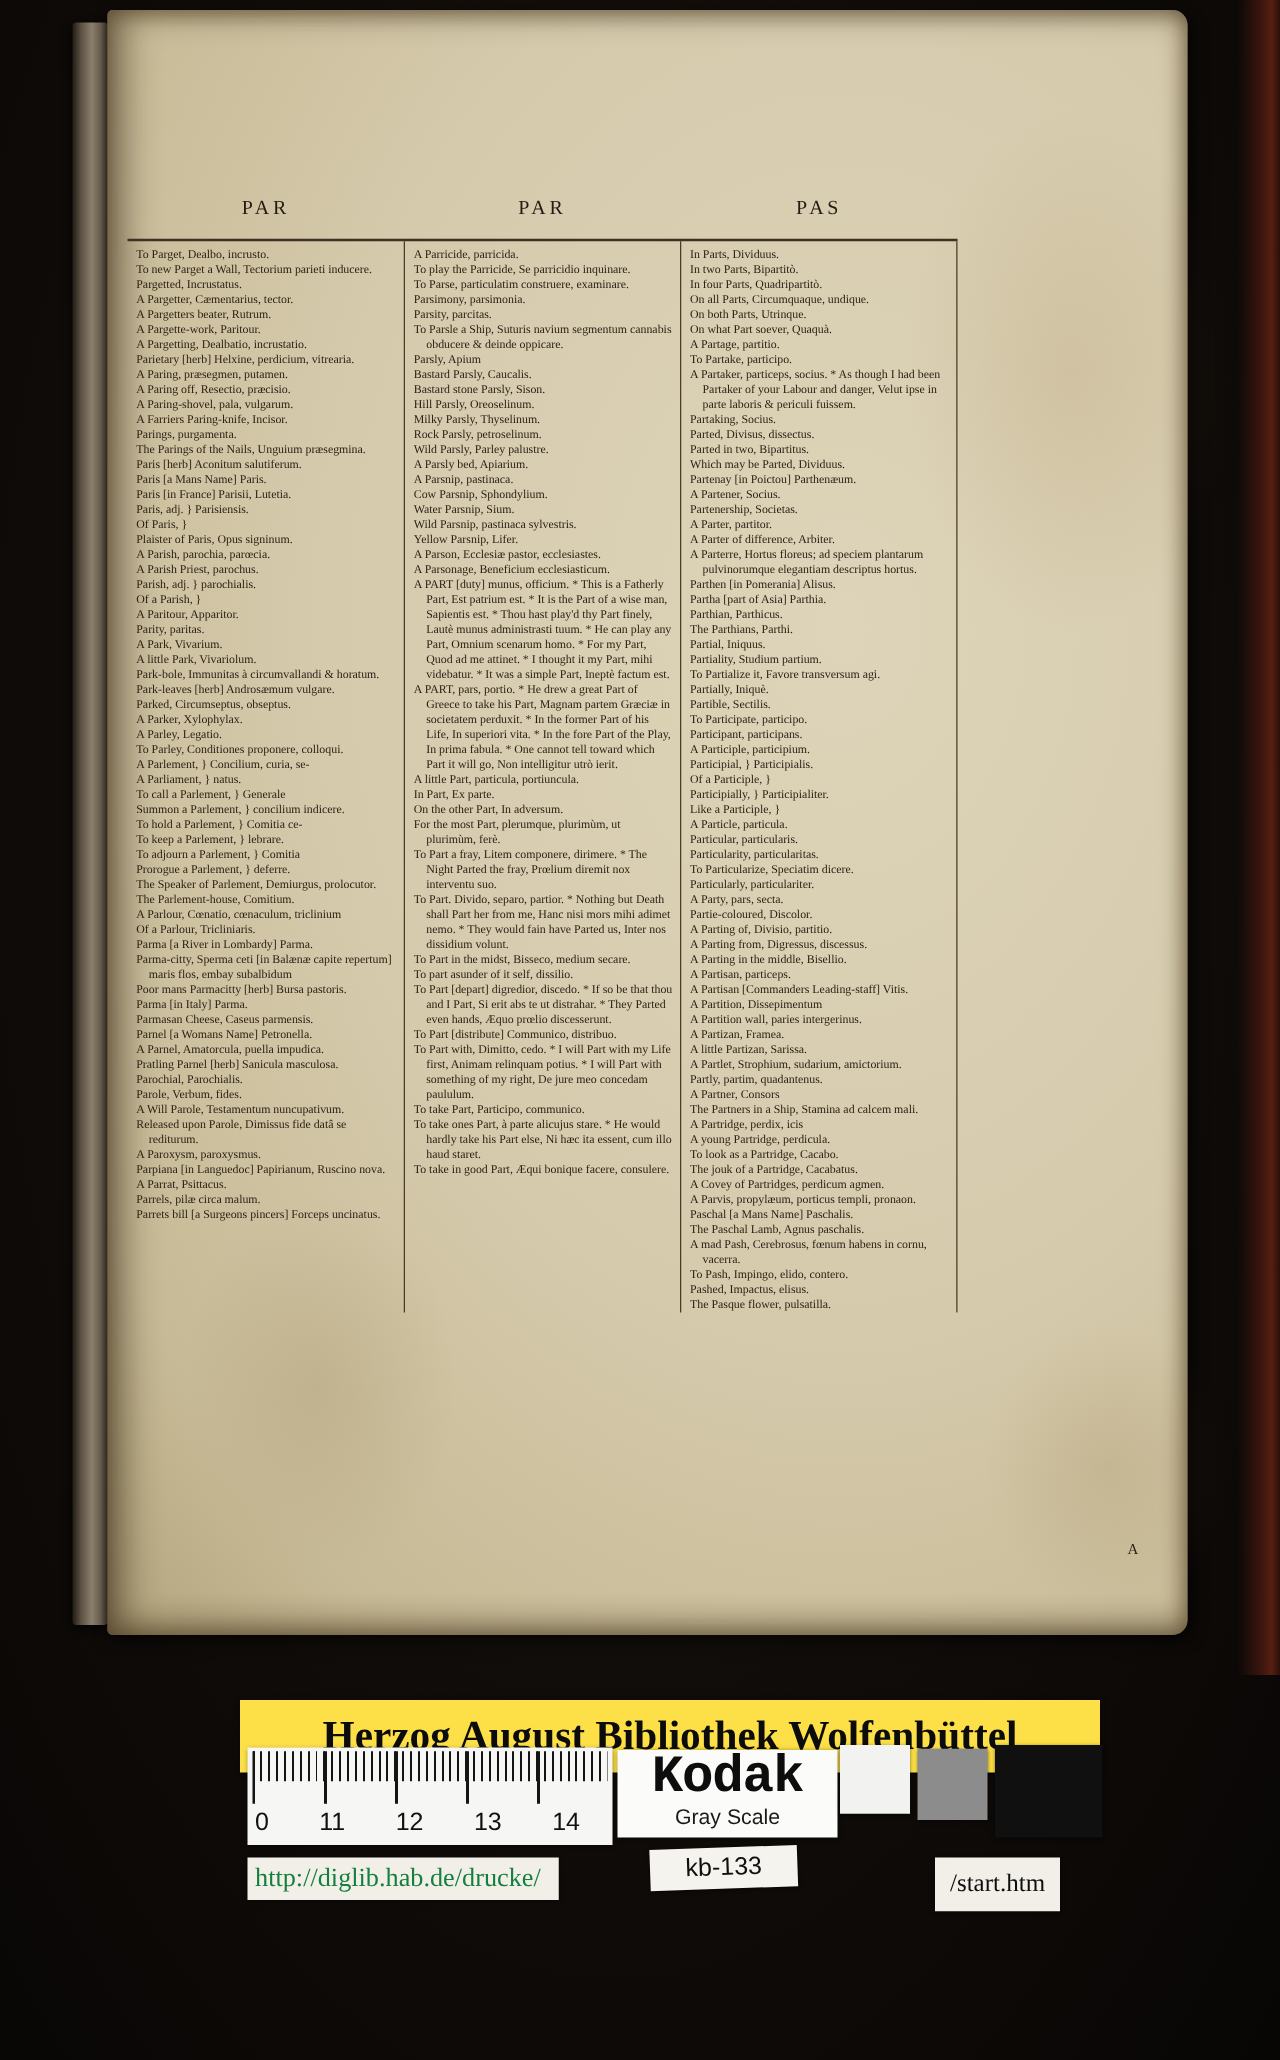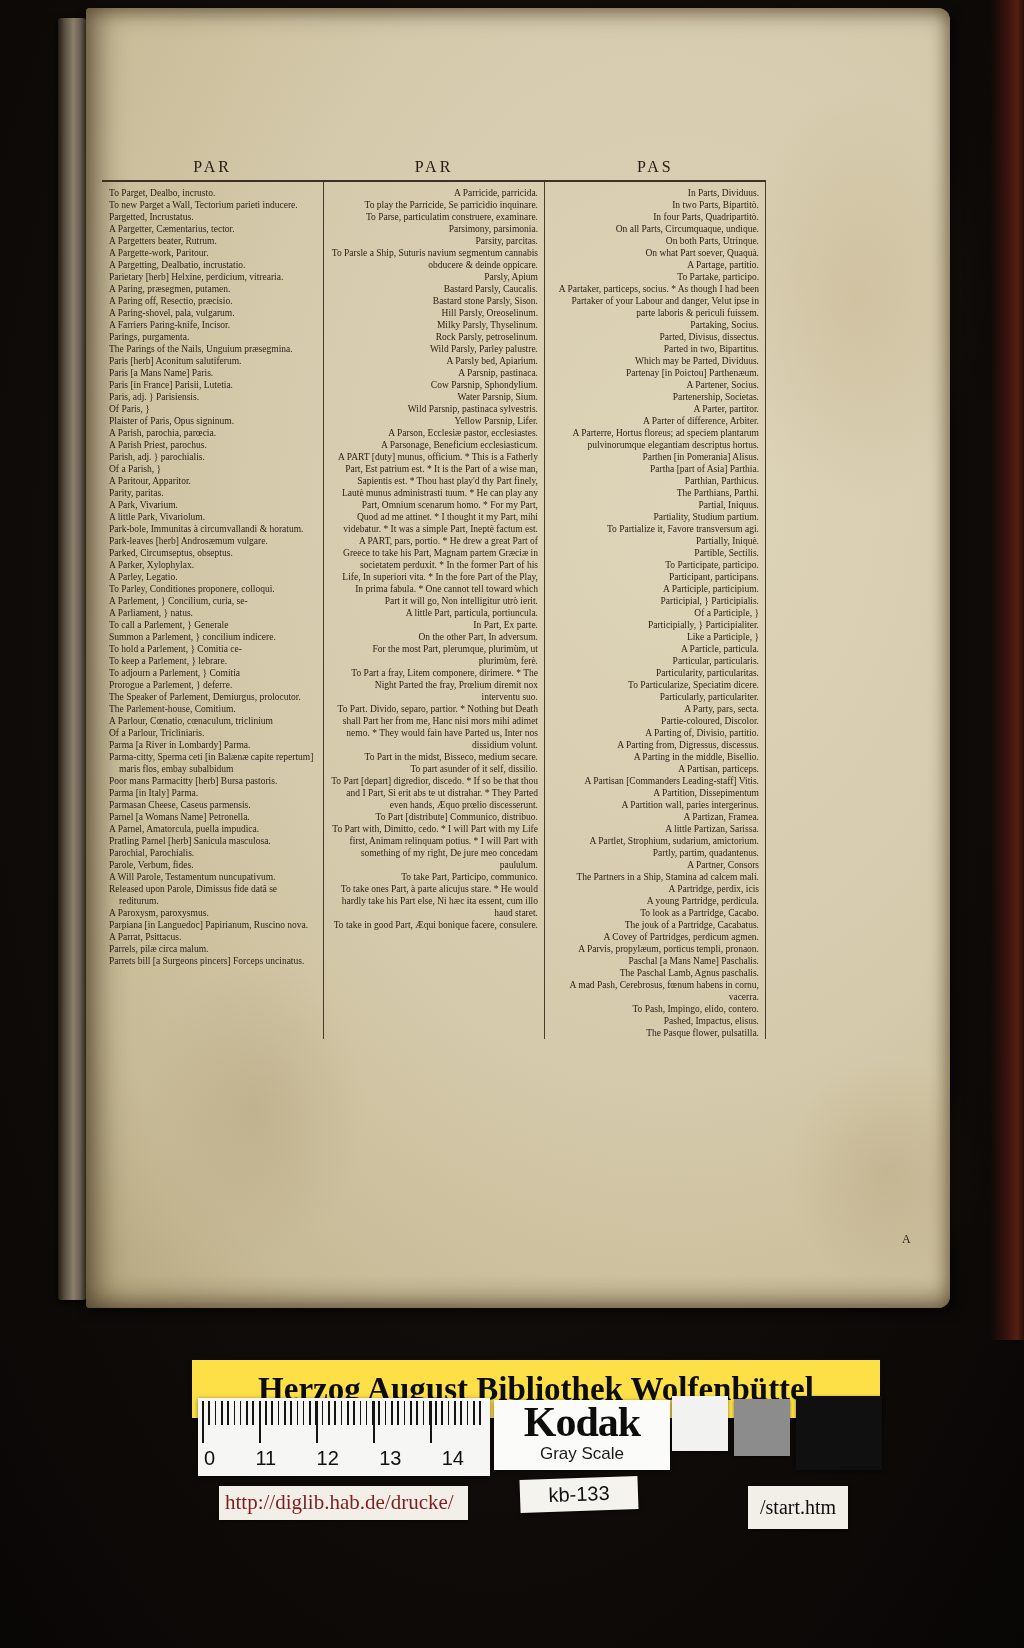--- a/index.html
+++ b/index.html
@@ -25,25 +25,25 @@
     box-shadow: inset 14px 0 28px rgba(45,32,15,.45), inset -5px 0 14px rgba(70,52,24,.25),
                 inset 0 -10px 22px rgba(70,52,24,.30), inset 0 6px 14px rgba(70,52,24,.22),
                 3px 4px 12px rgba(0,0,0,.65);
   }
   .stain { position:absolute; border-radius:50%; pointer-events:none; }
   .s1 { left:640px; top:80px; width:260px; height:420px; background:radial-gradient(closest-side, rgba(150,115,60,.14), rgba(150,115,60,0)); }
   .s2 { left:60px; top:950px; width:220px; height:300px; background:radial-gradient(closest-side, rgba(120,90,45,.12), rgba(120,90,45,0)); }
   .s3 { left:700px; top:1050px; width:200px; height:230px; background:radial-gradient(closest-side, rgba(130,95,45,.13), rgba(130,95,45,0)); }
 
   .text-block { position:absolute; left:16px; top:150px; width:664px; }
-  .header-row { display:flex; border-bottom:2px solid #3e3122; padding-bottom:4px; }
+  .header-row { display:flex; border-bottom:2px solid #3e3122; padding-bottom:15px; }
   .header-row span { flex:1; text-align:center; font-size:16px; letter-spacing:3px; color:#241c12; }
   .columns { display:flex; border-right:1px solid #4a3b28; }
   .col { width:221.3px; padding:5px 6px 0 7px; font-size:9.5px; line-height:12px; color:#271e12; }
-  .col + .col { border-left:1px solid #4a3b28;text-align:right; }
+  .col + .col { border-left:1px solid #4a3b28; }
   .entry { padding-left:10px; text-indent:-10px; }
 
   .catchword { position:absolute; left:816px; top:1224px; font-size:12px; color:#2a2115; }
 
   
   .lib-title-box { position:absolute; left:192px; top:1336px; width:688px; height:58px;
     background:#fde047; display:flex; align-items:center; justify-content:center;
     font-family:"Liberation Serif", serif; font-weight:bold; font-size:33px; color:#0c0c0c;
     box-shadow: 0 1px 4px rgba(0,0,0,.5); margin-top: 24px; }
 
@@ -51,32 +51,32 @@
     background:#f6f6f4; box-shadow:0 1px 4px rgba(0,0,0,.5); overflow:hidden; }
   .ticks-small { position:absolute; left:4px; top:3px; width:284px; height:24px;
     background: repeating-linear-gradient(90deg, #141414 0 1.6px, rgba(0,0,0,0) 1.6px 6.3px); }
   .ticks-tall { position:absolute; left:4px; top:3px; width:284px; height:42px;
     background: repeating-linear-gradient(90deg, #141414 0 2.4px, rgba(0,0,0,0) 2.4px 57px); }
   .ruler-numbers { position:absolute; left:6px; bottom:6px; width:260px; display:flex;
     justify-content:space-between; font-family:"Liberation Sans", sans-serif; font-size:20px; color:#111; }
 
   .kodak-box { position:absolute; left:494px; top:1400px; width:176px; height:70px;
     background:#fbfbf9; text-align:center; box-shadow:0 1px 4px rgba(0,0,0,.5); }
-  .kodak-word { font-family:Liberation Serif, serif; font-weight:bold; font-size:42px;
+  .kodak-word { font-family:Liberation Mono, monospace; font-weight:bold; font-size:42px;
     letter-spacing:-1px; color:#0d0d0d; line-height:44px; }
   .grayscale-word { font-family:"Liberation Sans", sans-serif; font-size:17px; color:#1a1a1a; line-height:20px; }
 
   .patch { position:absolute; box-shadow:0 1px 3px rgba(0,0,0,.5); }
   .patch.white { left:672px; top:1396px; width:56px; height:55px; background:#f2f2f0; }
   .patch.gray  { left:734px; top:1399px; width:56px; height:57px; background:#8c8c8c; }
   .patch.black { left:796px; top:1396px; width:86px; height:74px; background:#101010; }
 
   .url-box { position:absolute; left:198px; top:1486px; height:34px; padding:4px 14px 4px 6px;
-    background:#f2efe8; font-family:"Liberation Serif", serif; font-size:21px; color:#7f1d1d;
-    box-shadow:0 1px 3px rgba(0,0,0,.5);margin-left:21px; }
+    background:#f2efe8; font-family:"Liberation Serif", serif; font-size:21px; color:#15803d;
+    box-shadow:0 1px 3px rgba(0,0,0,.5); }
   .shelf-box { position:absolute; left:520px; top:1478px; width:118px; padding:5px 8px;
     background:#f5f3ee; text-align:center; transform:rotate(-2deg);
     font-family:"Liberation Sans", sans-serif; font-size:20px; color:#101010;
     box-shadow:0 1px 3px rgba(0,0,0,.5); }
   .start-box { position:absolute; left:748px; top:1486px; padding:10px 12px;
     background:#f2efe8; font-family:"Liberation Serif", serif; font-size:20px; color:#0e0e0e;
     box-shadow:0 1px 3px rgba(0,0,0,.5); }
 </style>
 </head>
 <body>

